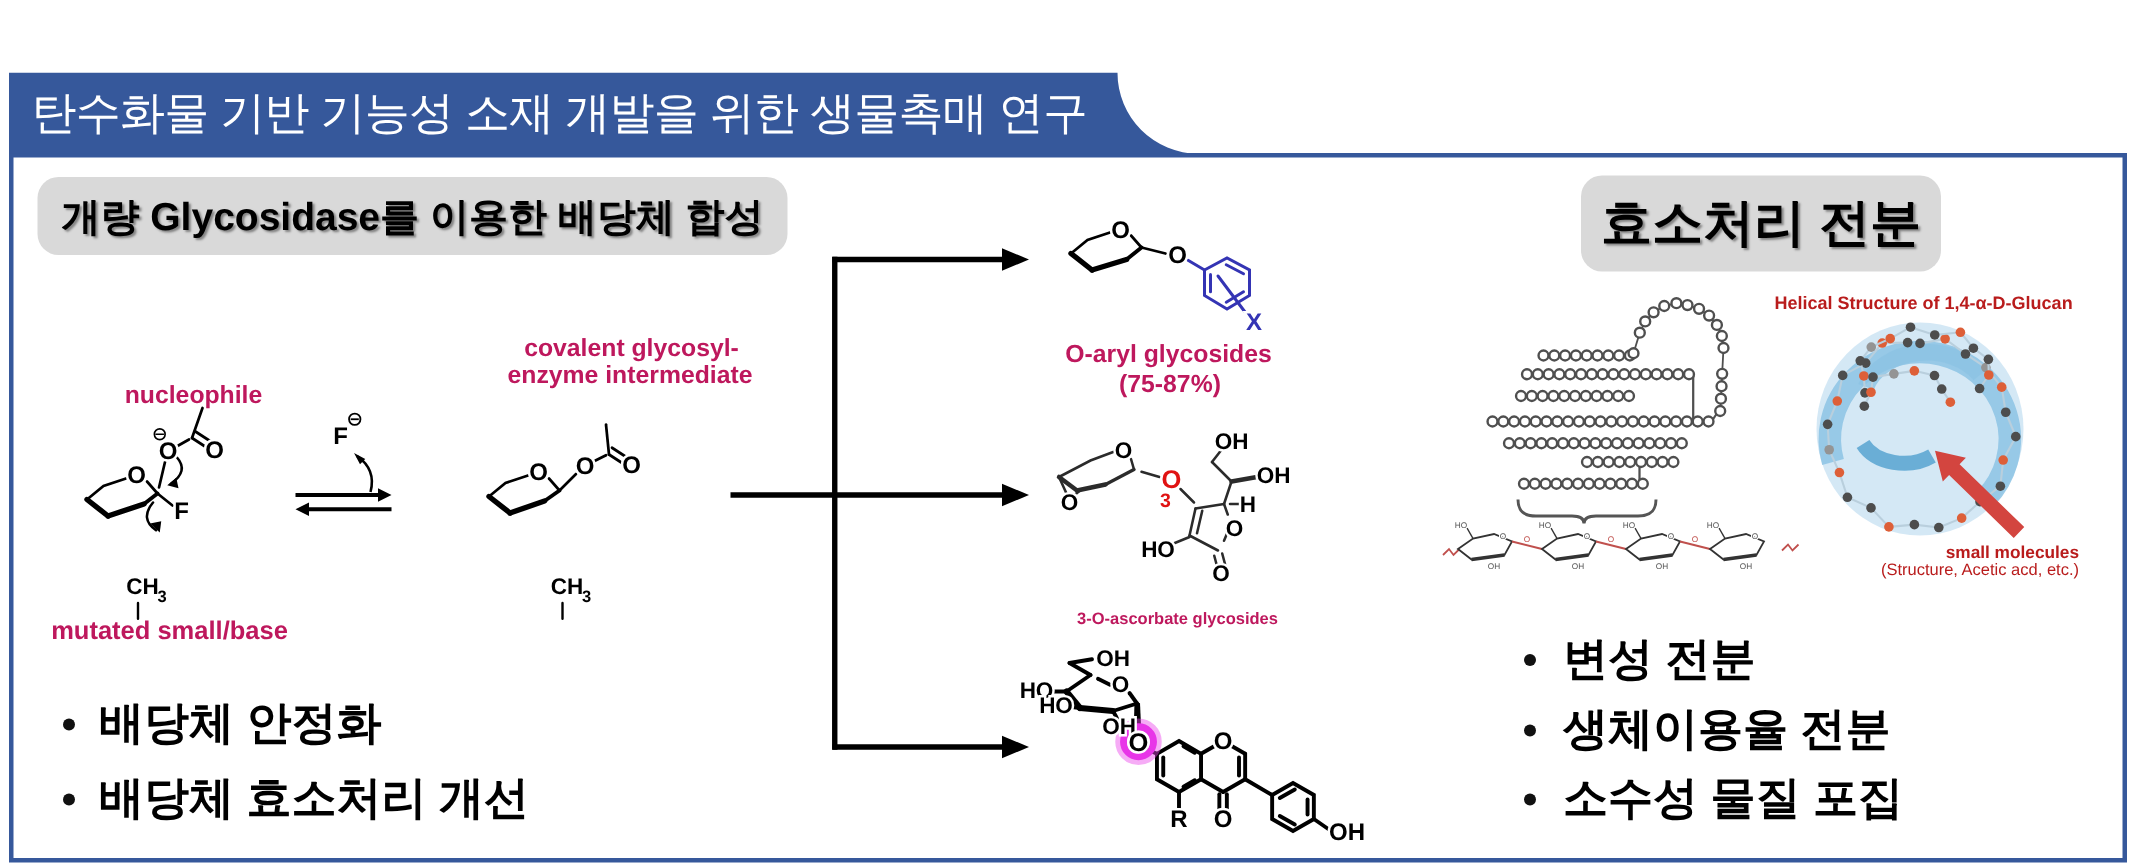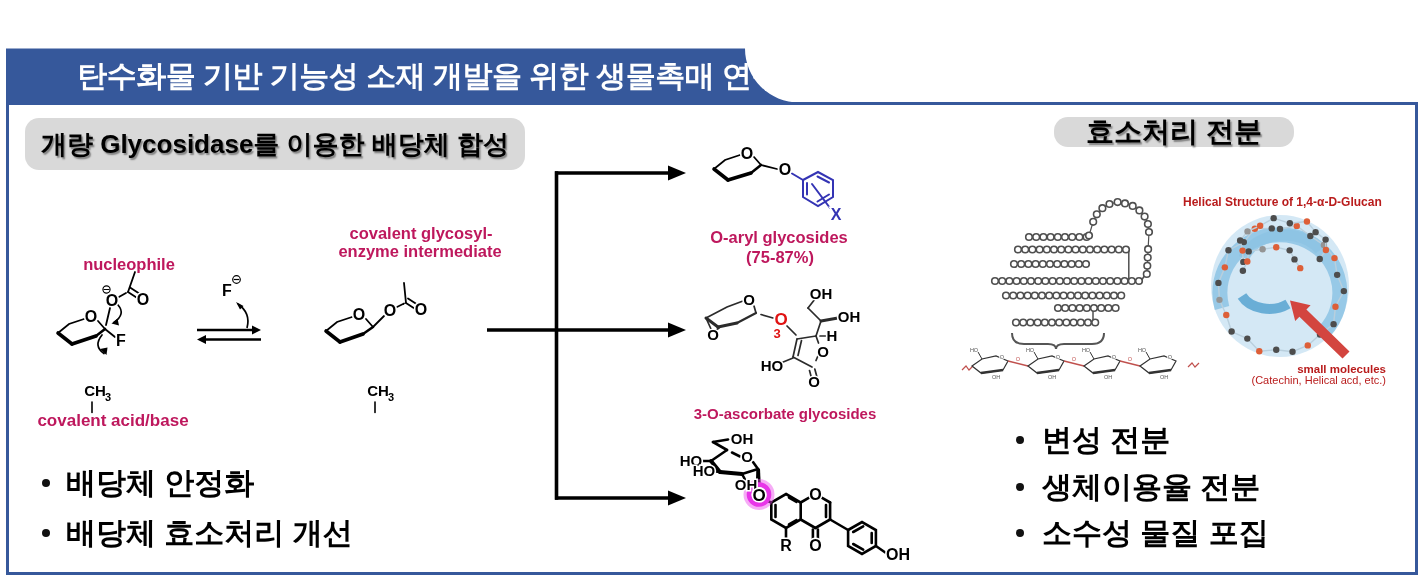--- a/index.html
+++ b/index.html
@@ -2,26 +2,26 @@
 <html style="--accent: #36589B; --hdr-gray: #D9D9D9; --chem-red: #E01212; --chem-blue: #3434B4;"><head>
 <meta charset="utf-8">
 <style>
   html,body{margin:0;padding:0;}
   body{width:1419px;height:576px;position:relative;background:#ffffff;overflow:hidden;
        font-family:"Liberation Sans", sans-serif;}
   .abs{position:absolute;}
   #main-box{left:6px;top:102px;width:1412px;height:473px;border:3.5px solid var(--accent,#36589B);
             box-sizing:border-box;background:transparent;}
   #scene{left:0;top:0;width:1419px;height:576px;pointer-events:none;}
-  #banner-text{left:21px;top:59px;width:760px;height:34px;color:#ffffff;font-weight:bold;
-               font-size:30px;line-height:34px;white-space:nowrap;letter-spacing:-0.5px;text-align:right;}
+  #banner-text{left:21px;top:59px;width:760px;height:34px;color:#ffffff;font-weight:normal;
+               font-size:30px;line-height:34px;white-space:nowrap;letter-spacing:-0.5px;}
   .gray-hdr{background:var(--hdr-gray,#D9D9D9);display:flex;align-items:center;justify-content:center;
             font-weight:bold;color:#000;text-shadow:1.5px 1.5px 1.5px rgba(0,0,0,0.4);white-space:nowrap;border-radius:14px;}
   #hdr-left{left:25px;top:118px;width:500px;height:52px;font-size:26px;}
-  #hdr-right{left:1054px;top:117px;width:240px;height:30px;font-size:28px;}
+  #hdr-right{left:1054px;top:117px;width:240px;height:64px;font-size:34px;}
   .chem-label{color:#be185d;font-weight:bold;text-align:center;transform:translate(-50%,-50%);white-space:nowrap;}
   .bullet-dot{width:8px;height:8px;border-radius:50%;background:#111;}
   .bullet-text{color:#000;font-weight:bold;font-size:30px;line-height:34px;white-space:nowrap;
                transform:translateY(-50%);}
   .fig-label{color:#b91c1c;white-space:nowrap;}
   svg text.atom{font-family:"Liberation Sans", sans-serif;font-weight:bold;fill:#000;
                 stroke:#fff;stroke-width:3.2px;paint-order:stroke;text-anchor:middle;}
   svg text.atom.sub{stroke-width:0;}
   svg text.atom.red{fill:var(--chem-red,#E01212);}
   svg text.atom.blue{fill:var(--chem-blue,#3434B4);}
@@ -465,28 +465,28 @@
 </svg>
 
 <div class="abs" id="banner-text">탄수화물 기반 기능성 소재 개발을 위한 생물촉매 연구</div>
 
 <div class="abs gray-hdr" id="hdr-left">개량 Glycosidase를 이용한 배당체 합성</div>
 <div class="abs gray-hdr" id="hdr-right">효소처리 전분</div>
 
 <div class="abs chem-label" style="left:129px;top:264px;font-size:16.5px">nucleophile</div>
 <div class="abs chem-label" style="left:421px;top:233px;font-size:16.5px">covalent glycosyl-</div>
 <div class="abs chem-label" style="left:420px;top:251px;font-size:16.5px">enzyme intermediate</div>
-<div class="abs chem-label" style="left:113px;top:421px;font-size:17px">covalent acid/base</div>
+<div class="abs chem-label" style="left:113px;top:421px;font-size:17px">mutated small/base</div>
 <div class="abs chem-label" style="left:779px;top:237px;font-size:16.5px">O-aryl glycosides</div>
 <div class="abs chem-label" style="left:780px;top:257px;font-size:16.5px">(75-87%)</div>
-<div class="abs chem-label" style="left:785px;top:413px;font-size:15px">3-O-ascorbate glycosides</div>
+<div class="abs chem-label" style="left:785px;top:413px;font-size:11px">3-O-ascorbate glycosides</div>
 
 <div class="abs fig-label" style="left:1183px;top:195px;font-size:12px;font-weight:600">Helical Structure of 1,4-α-D-Glucan</div>
 <div class="abs fig-label" style="right:33px;top:363px;font-size:11.5px;font-weight:600;text-align:left">small molecules</div>
-<div class="abs fig-label" style="right:33px;top:374px;font-size:11px;text-align:right">(Catechin, Helical acd, etc.)</div>
+<div class="abs fig-label" style="right:33px;top:374px;font-size:11px;text-align:right">(Structure, Acetic acd, etc.)</div>
 
 <div class="abs bullet-dot" style="left:42px;top:479px"></div>
 <div class="abs bullet-text" style="left:66px;top:483px">배당체 안정화</div>
 <div class="abs bullet-dot" style="left:42px;top:529px"></div>
 <div class="abs bullet-text" style="left:66px;top:533px">배당체 효소처리 개선</div>
 
 <div class="abs bullet-dot" style="left:1016px;top:436px"></div>
 <div class="abs bullet-text" style="left:1042px;top:440px">변성 전분</div>
 <div class="abs bullet-dot" style="left:1016px;top:483px"></div>
 <div class="abs bullet-text" style="left:1042px;top:487px">생체이용율 전분</div>

